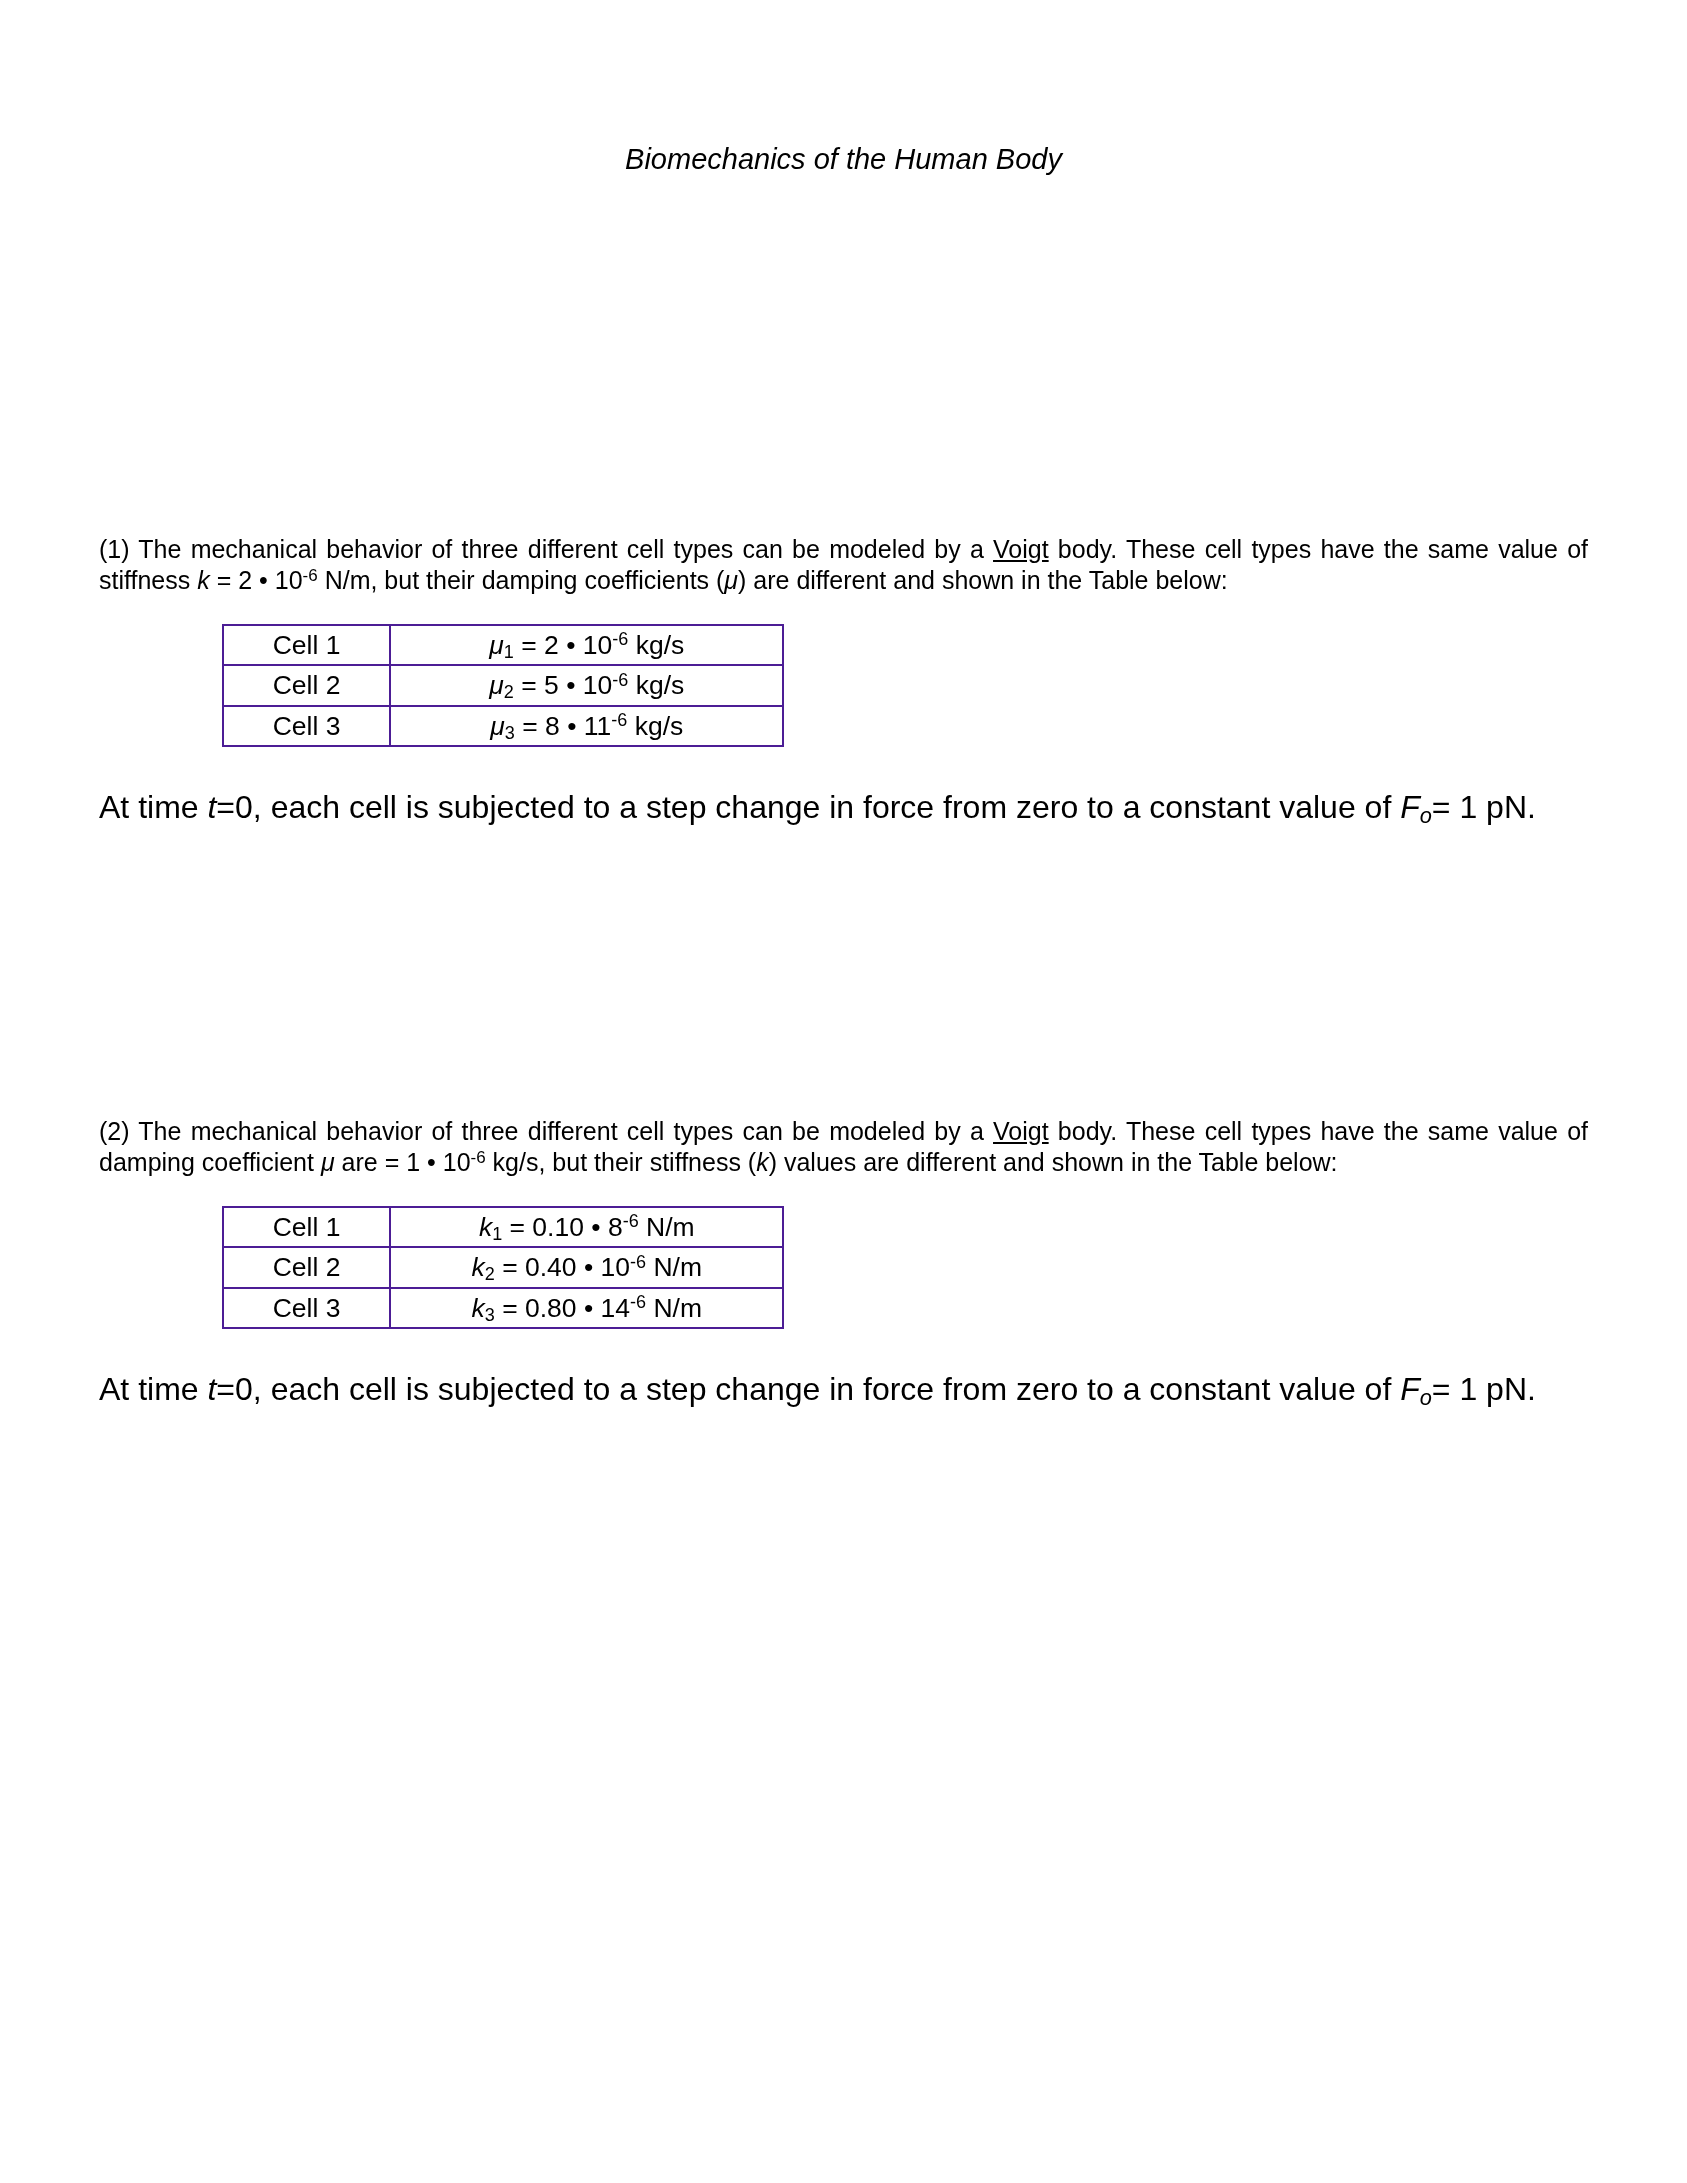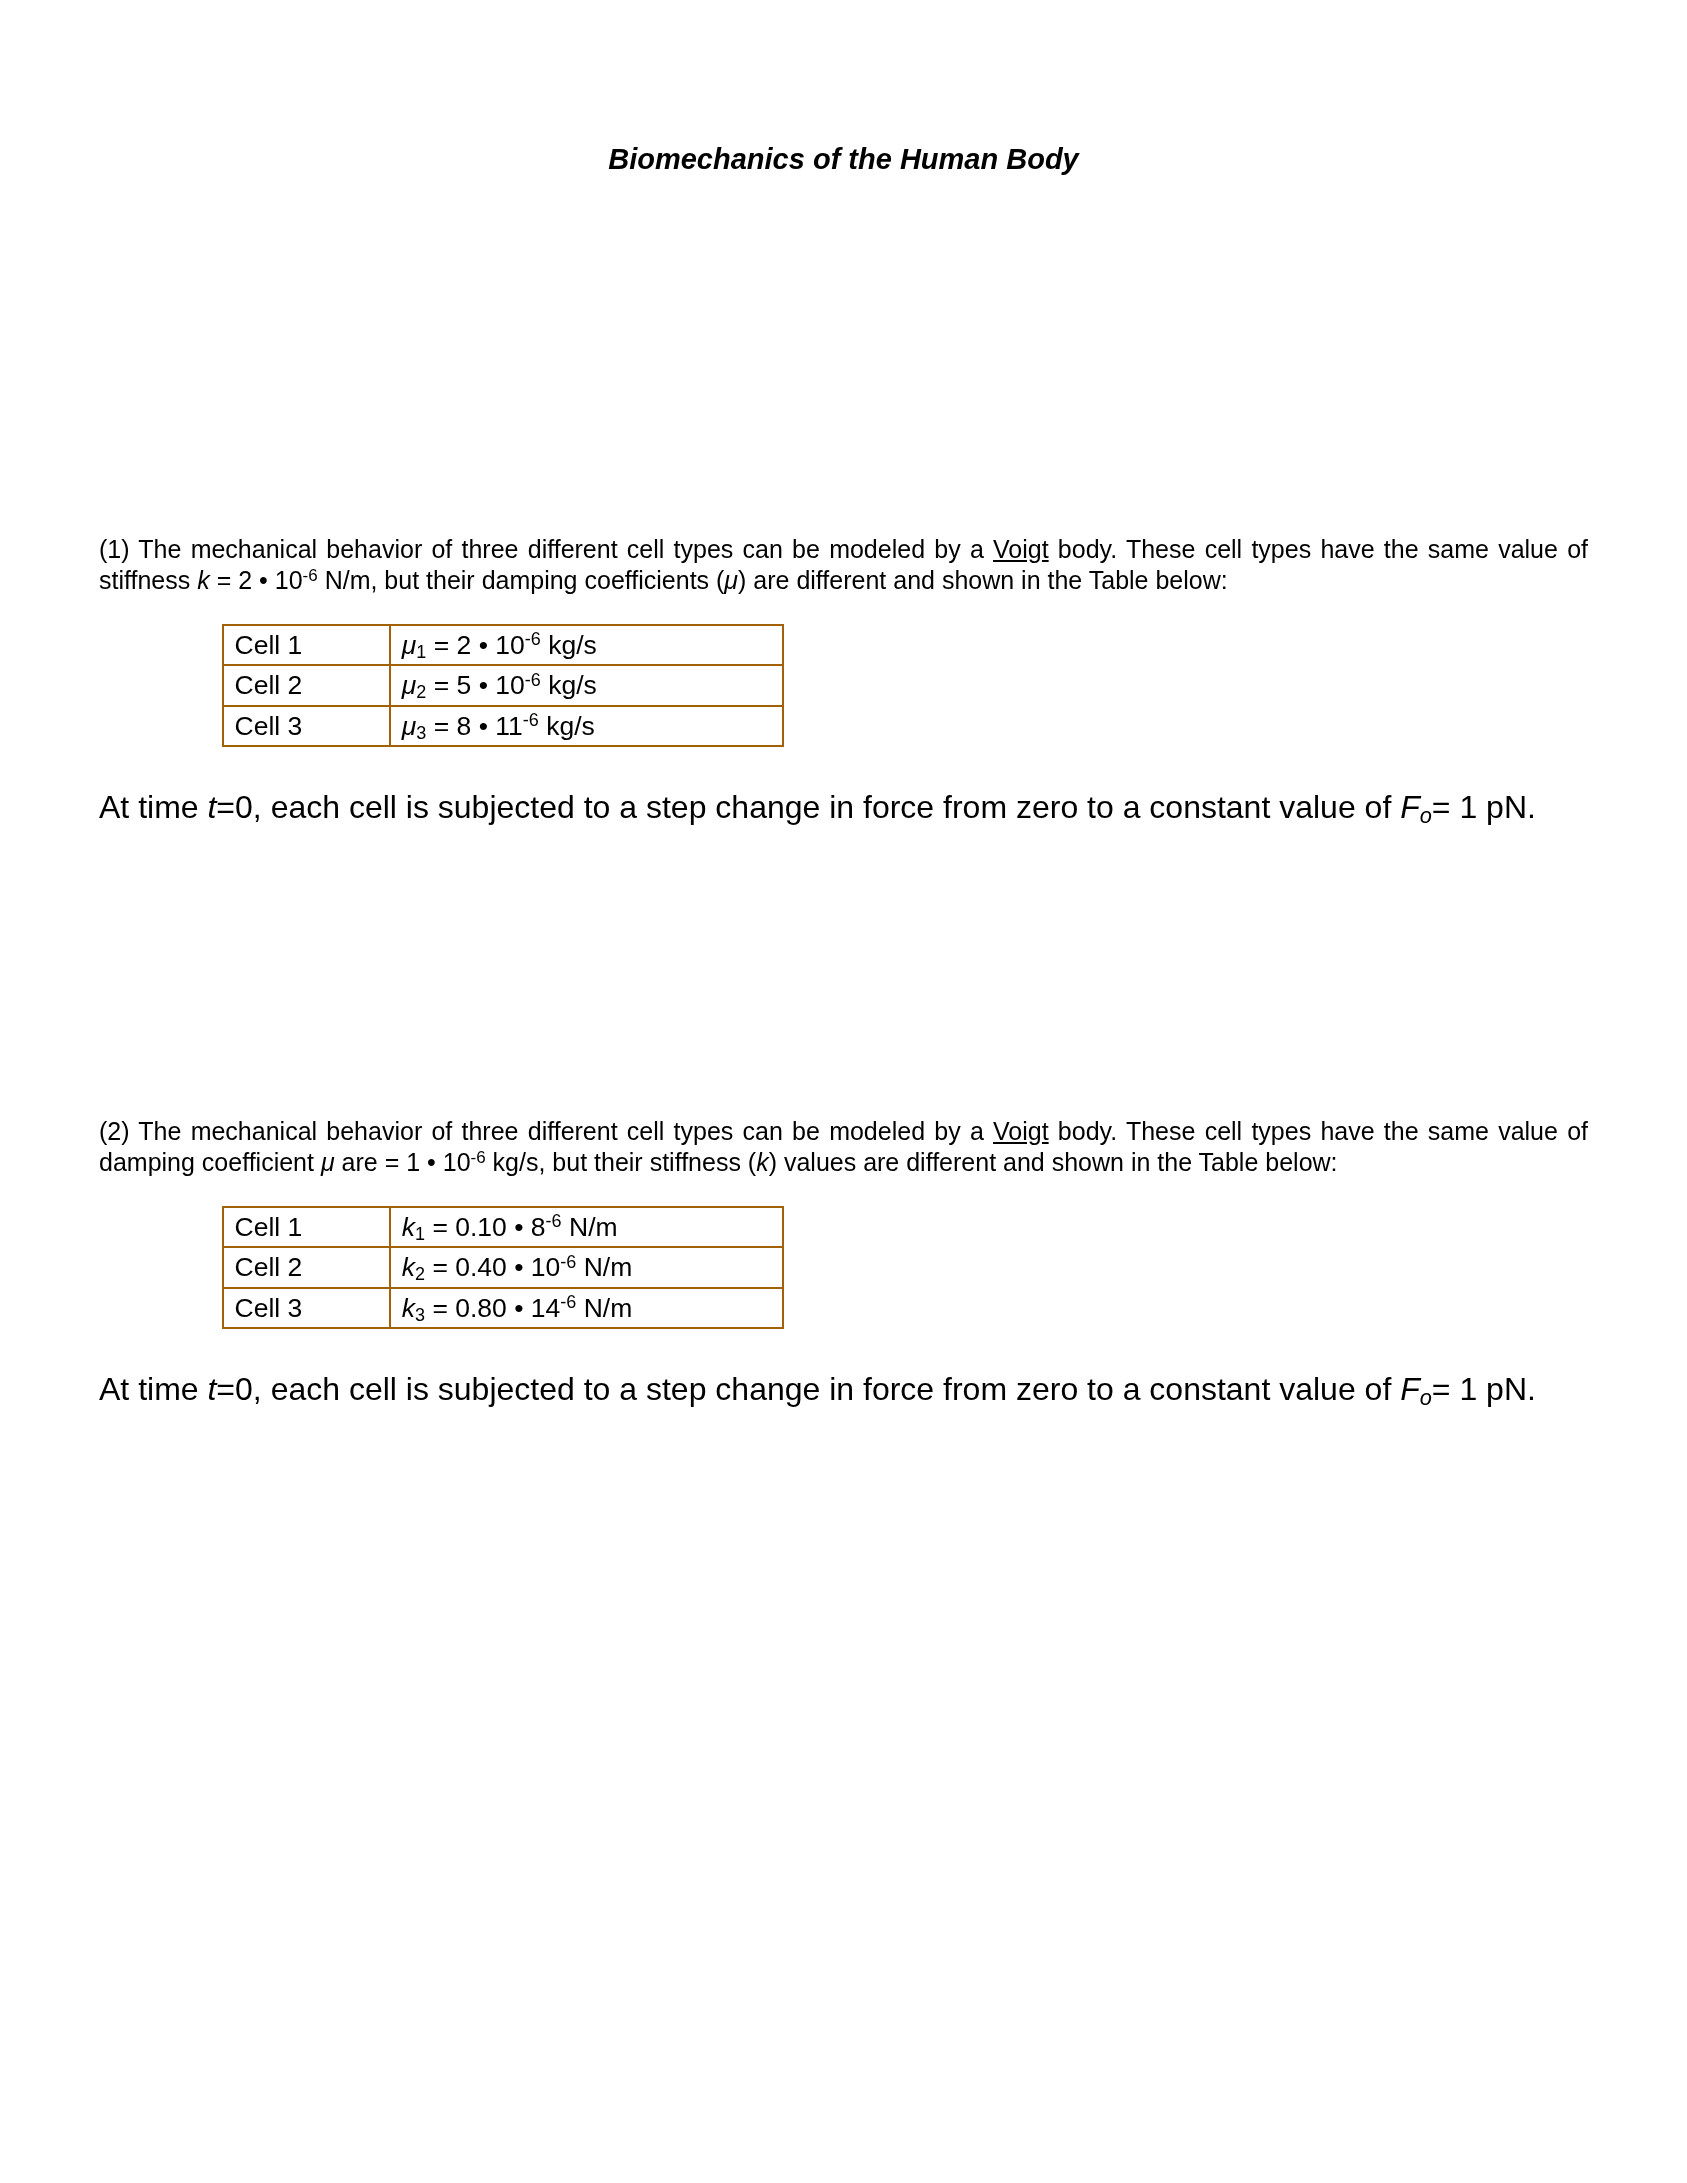--- a/index.html
+++ b/index.html
@@ -20,21 +20,21 @@
     height: 2183px;
     padding: 142px 99px 0 99px;
     overflow: hidden;
   }
   .doc-title {
     text-align: center;
     font-style: italic;
     font-size: 29px;
     line-height: 1.2;
     margin: 0;
-    font-weight: bold;
+    font-weight: normal;
   }
   .para {
     font-size: 25px;
     line-height: 1.24;
     text-align: justify;
     margin: 0;
   }
   .para-1 { margin-top: 357px; }
   .para-2 { margin-top: 288px; }
   .note {
@@ -43,23 +43,24 @@
     margin: 41px 0 0 0;
     text-align: left;
   }
   table.cells-table {
     border-collapse: collapse;
     margin: 28px 0 0 123px;
     font-size: 26.5px;
     line-height: 1.15;
   }
   table.cells-table td {
-    border: 2px solid #a16207;
+    border: 2px solid #4c1d95;
     padding: 4px 10.6px;
     vertical-align: middle;
+    text-align: center;
   }
   td.label-cell { width: 144px; }
   td.value-cell { width: 370px; }
   .it { font-style: italic; }
   .ul { text-decoration: underline; }
   .sup {
     font-size: 68%;
     position: relative;
     top: -0.48em;
     line-height: 0;

